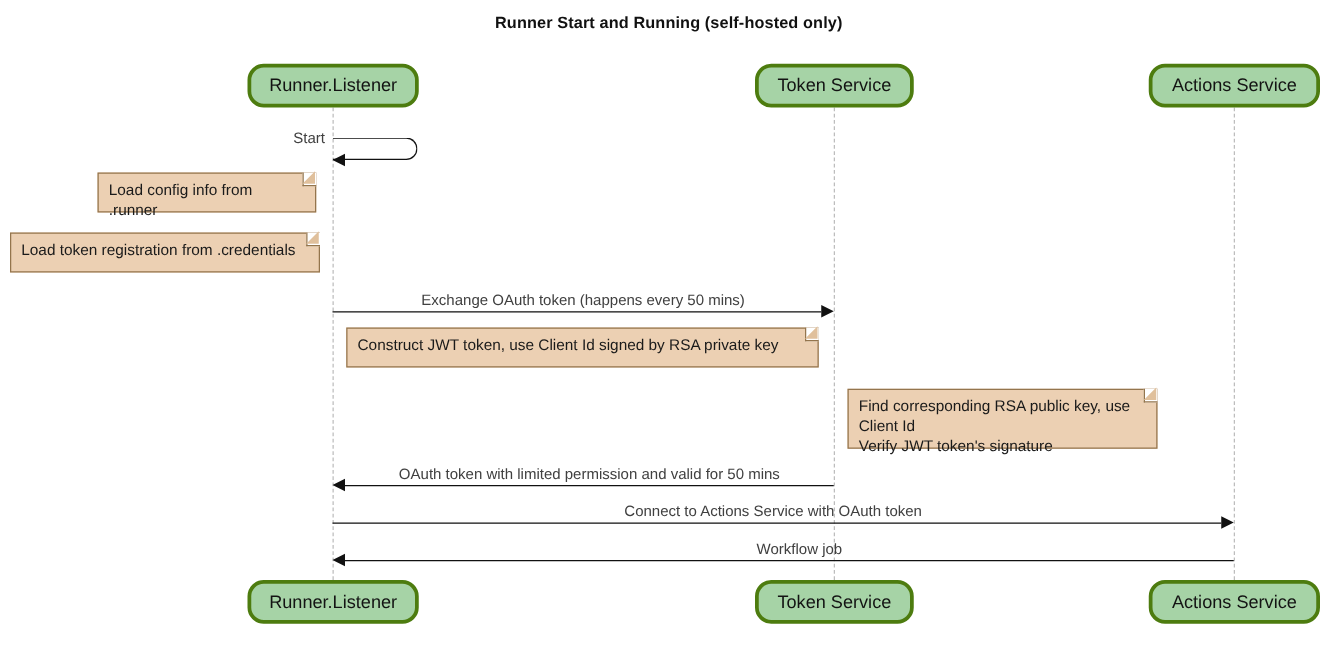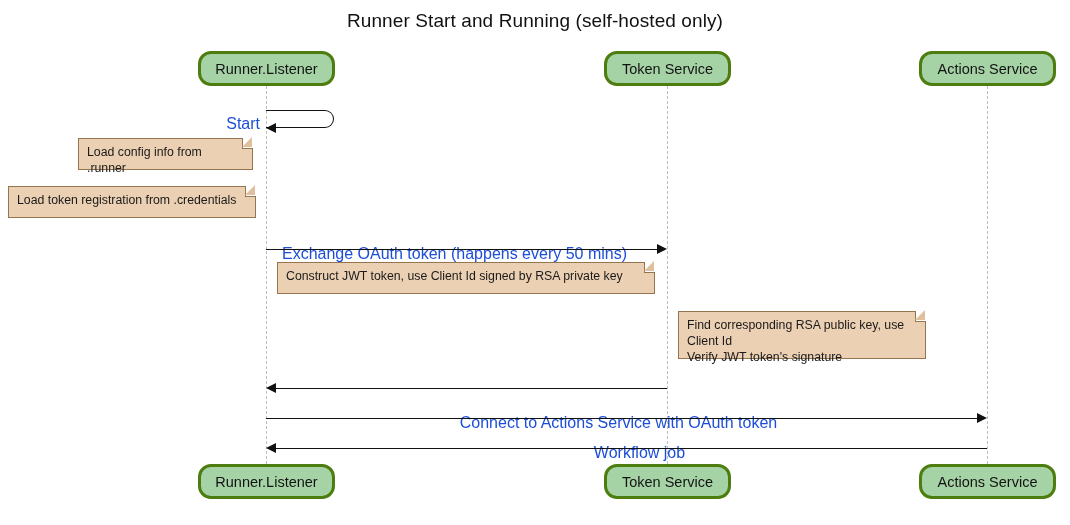--- a/index.html
+++ b/index.html
@@ -5,21 +5,21 @@
   html,body{margin:0;padding:0;}
   body{
     width:1070px;height:525px;background:#ffffff;
     font-family:"Liberation Sans", sans-serif;
     color:#1a1a1a;overflow:hidden;position:relative;
   }
   #diagram{position:absolute;inset:0;}
 
   .title{
     position:absolute;left:0;top:10px;width:1070px;text-align:center;
-    font-size:19px;font-weight:normal;color:#111111;letter-spacing:0.1px;
+    font-size:13px;font-weight:bold;color:#111111;letter-spacing:0.1px;
   }
 
   
   .lifeline{
     position:absolute;width:0;border-left:1px dashed #bdbdbd;
   }
 
   
   .participant{
     position:absolute;height:35px;border-radius:13px;
@@ -52,22 +52,22 @@
     position:absolute;width:0;height:0;
     border-top:5px solid transparent;border-bottom:5px solid transparent;
     border-left:10px solid #111111;
   }
   .arrow-l{
     position:absolute;width:0;height:0;
     border-top:5px solid transparent;border-bottom:5px solid transparent;
     border-right:10px solid #111111;
   }
   .msg-label{
-    position:absolute;font-size:16px;color:#1d4ed8;
-    text-align:center;white-space:nowrap;margin-top:12px;
+    position:absolute;font-size:12px;color:#404040;
+    text-align:center;white-space:nowrap;
   }
   .msg-label.right-al{text-align:right;}
 
   
   .selfloop{
     position:absolute;box-sizing:border-box;
     border:1.4px solid #111111;border-left:none;
     border-top-right-radius:9px;border-bottom-right-radius:9px;
   }
 </style>
@@ -99,35 +99,36 @@
   <div class="note" style="left:8px;top:186px;width:248px;height:32px;">
     <span class="fold"></span>
     <span class="note-text">Load token registration from .credentials</span>
   </div>
 
   <div class="note" style="left:78px;top:138px;width:175px;height:32px;">
     <span class="fold"></span>
     <span class="note-text">Load config info from .runner</span>
   </div>
 
-  <div class="msg-label" style="left:254px;top:233px;width:401px;">Exchange OAuth token (happens every 50 mins)</div>
+  <div class="msg-label" style="left:266px;top:233px;width:401px;">Exchange OAuth token (happens every 50 mins)</div>
   <div class="msg-line" style="left:266px;top:249px;width:391px;"></div>
   <div class="arrow-r" style="left:657px;top:244px;"></div>
 
   <div class="note" style="left:277px;top:262px;width:378px;height:32px;">
     <span class="fold"></span>
     <span class="note-text">Construct JWT token, use Client Id signed by RSA private key</span>
   </div>
 
   <div class="note" style="left:678px;top:311px;width:248px;height:48px;">
     <span class="fold"></span>
     <span class="note-text">Find corresponding RSA public key, use Client Id
 Verify JWT token's signature</span>
   </div>
 
+  <div class="msg-label" style="left:276px;top:372px;width:391px;">OAuth token with limited permission and valid for 50 mins</div>
   <div class="msg-line" style="left:276px;top:388px;width:391px;"></div>
   <div class="arrow-l" style="left:266px;top:383px;"></div>
 
   <div class="msg-label" style="left:258px;top:402px;width:721px;">Connect to Actions Service with OAuth token</div>
   <div class="msg-line" style="left:266px;top:418px;width:711px;"></div>
   <div class="arrow-r" style="left:977px;top:413px;"></div>
 
   <div class="msg-label" style="left:284px;top:432px;width:711px;">Workflow job</div>
   <div class="msg-line" style="left:276px;top:448px;width:711px;"></div>
   <div class="arrow-l" style="left:266px;top:443px;"></div>

